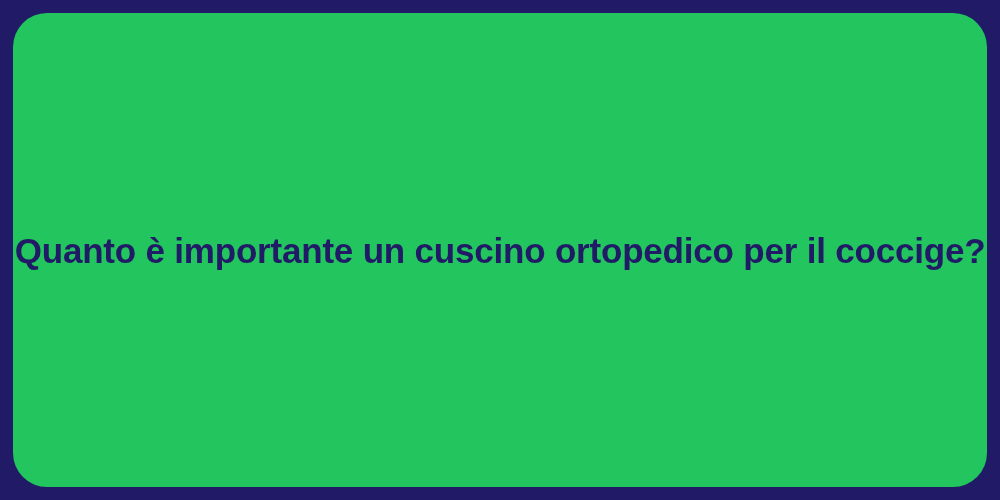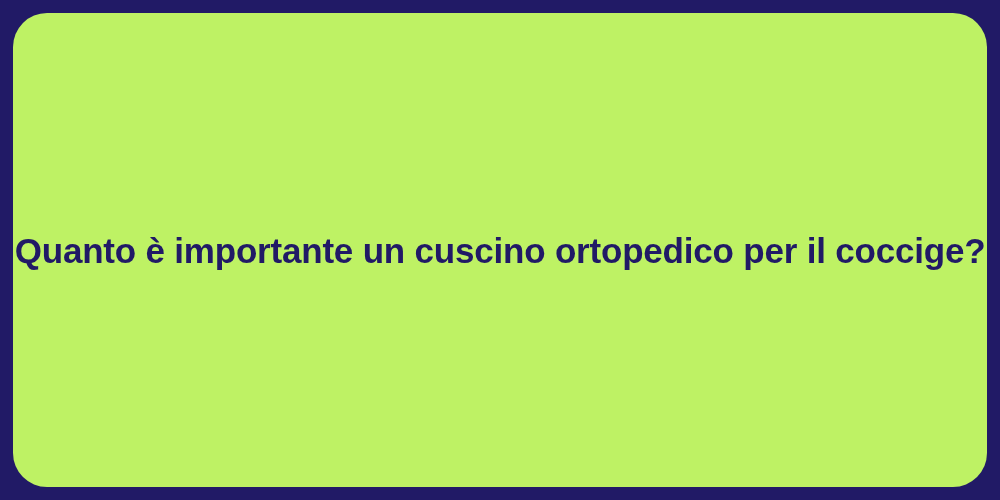--- a/index.html
+++ b/index.html
@@ -24,21 +24,21 @@
     align-items: stretch;
     justify-content: stretch;
   }
 
   #card {
     position: absolute;
     left: 13px;
     top: 13px;
     width: 974px;
     height: 474px;
-    background-color: #bef264;
+    background-color: #22c55e;
     border-radius: 34px;
     display: flex;
     align-items: center;
     justify-content: center;
     box-sizing: border-box;
     overflow: hidden;
   }
 
   #headline {
     font-family: "Liberation Sans", sans-serif;

